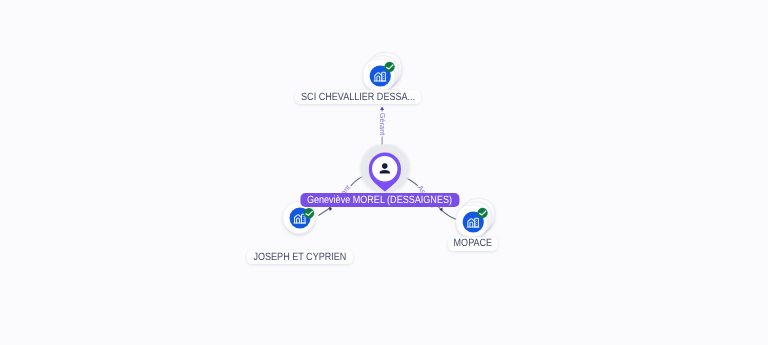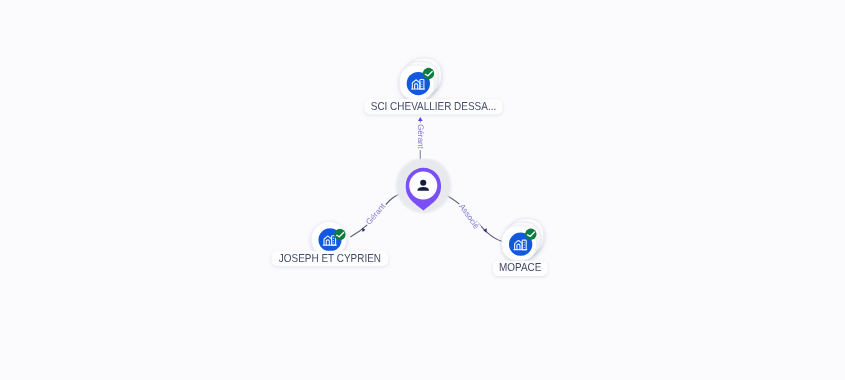--- a/index.html
+++ b/index.html
@@ -130,27 +130,30 @@
         <circle cx="3.25" cy="2.7" r="0.48" fill="#e3eefd"></circle>
         <path d="M-6.1 4.9 L5.6 4.9" fill="none" stroke="#e3eefd" stroke-width="1.05" stroke-linecap="round"></path>
       </g>
       <g>
         <circle cx="44.55" cy="34.85" r="5.15" fill="#0d7c41"></circle>
         <path d="M41.6 35.5 L44.0 36.9 L47.9 33.0" fill="none" stroke="#f2fbf5" stroke-width="1.25" stroke-linecap="round" stroke-linejoin="round"></path>
       </g>
     </svg>
   </div>
 
-  <div class="nlabel" style="left:394px;top:90px;width:114.1px;">
+  <div class="nlabel" style="left:358px;top:90px;width:114.1px;">
       <span>SCI CHEVALLIER DESSA...</span>
     </div>
-  <div class="nlabel" style="left:299.8px;top:228px;width:94.4px;">
+  <div class="nlabel" style="left:299.8px;top:250px;width:94.4px;">
       <span>JOSEPH ET CYPRIEN</span>
     </div>
   <div class="nlabel" style="left:473px;top:236.9px;width:38.5px;text-align:center;">
       <span>MOPACE</span>
     </div>
 
   <div class="elabel" style="left:382.1px;top:123.5px;transform:translate(-50%,-50%) rotate(90deg);">Gérant</div>
   <div class="elabel" style="left:341.5px;top:194.5px;transform:translate(-50%,-50%) rotate(-49deg);">Gérant</div>
   <div class="elabel" style="left:426.4px;top:197px;transform:translate(-50%,-50%) rotate(55deg);">Associé</div>
 
+  <div class="tooltip" style="left:379.8px;top:193.1px;width:148.1px;">
+      <span>Geneviève MOREL (DESSAIGNES)</span>
+    </div>
 </div>
 
 </body></html>

